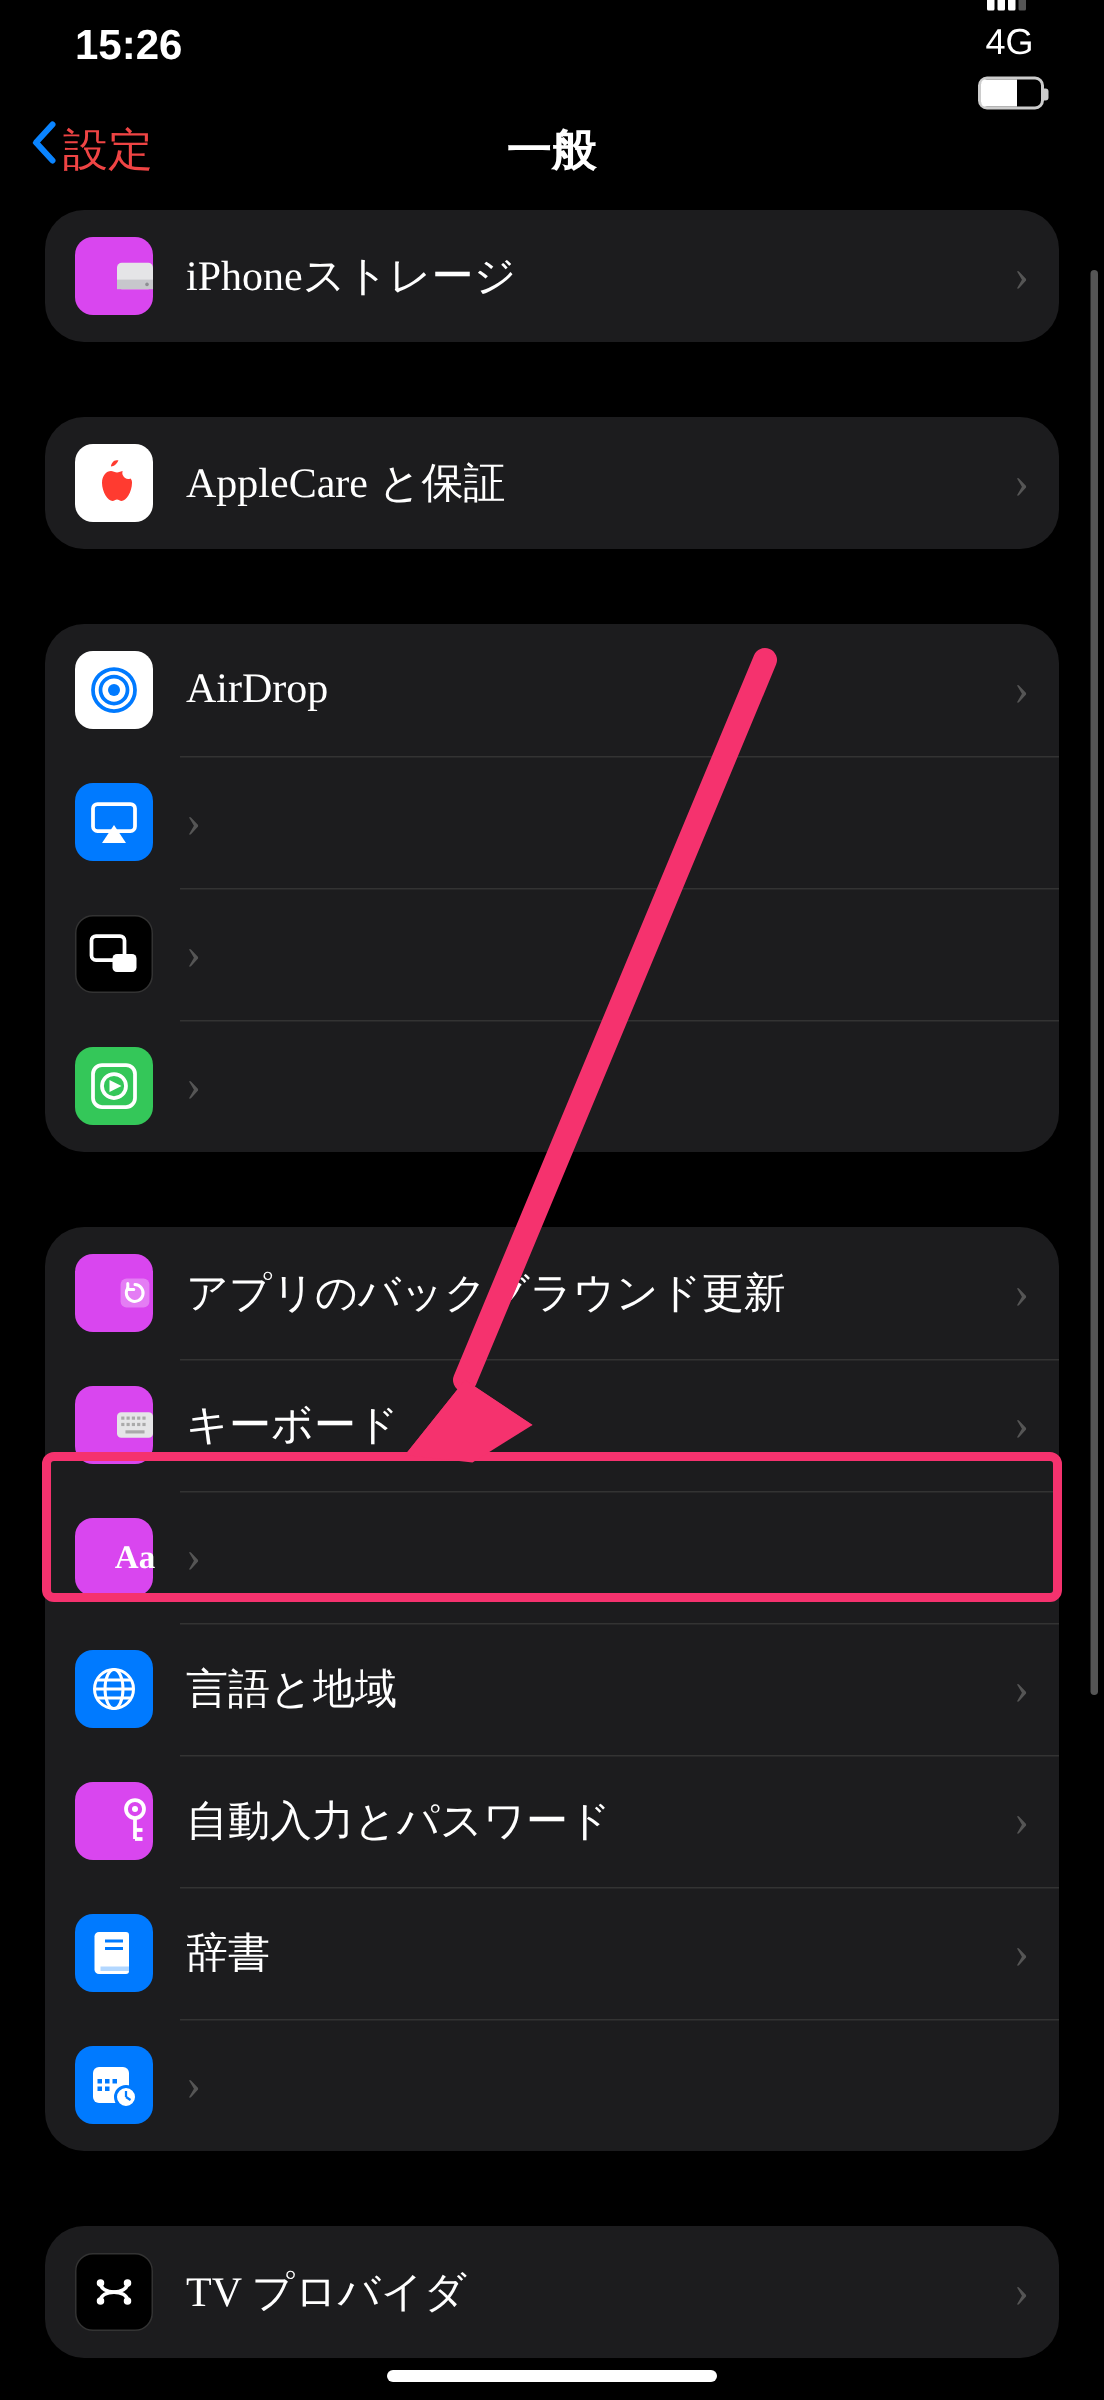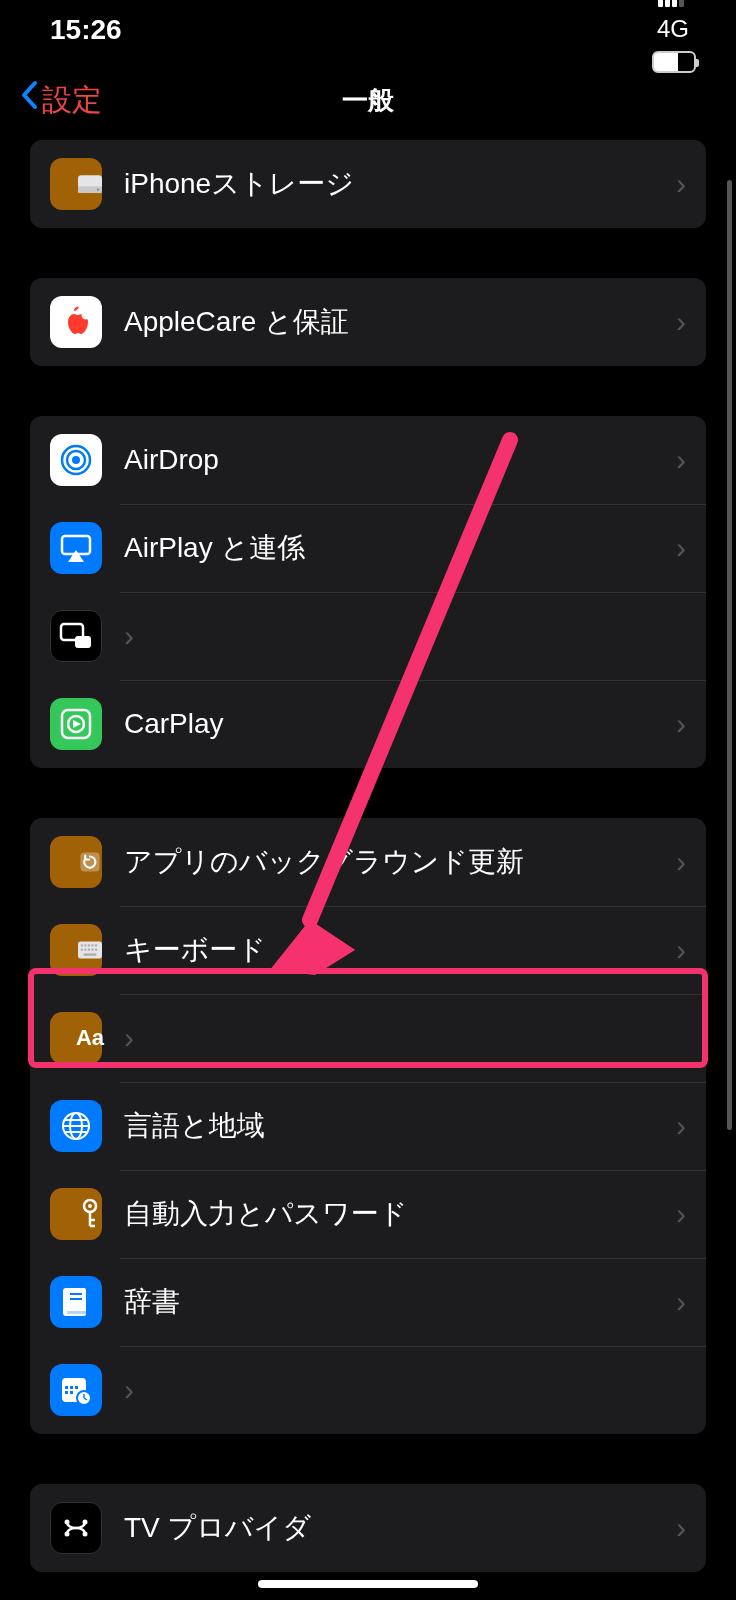--- a/index.html
+++ b/index.html
@@ -41,29 +41,30 @@
   .nav-bar {
     height: 80px;
     display: flex;
     align-items: center;
     position: relative;
     padding: 0 20px;
   }
   .back-btn { display: flex; gap: 4px; color: #ef4444; font-size: 30px; }
   .nav-title {
     position: absolute; left: 50%; transform: translateX(-50%);
-    font-size: 26px; font-weight: 600; color: #fff;
+    font-size: 30px; font-weight: 600; color: #fff;
   }
 
   .content { padding: 0 30px; }
   .group {
     background: #1c1c1e;
-    border-radius: 12px;
+    border-radius: 26px;
     margin-bottom: 50px;
     overflow: hidden;
+    font-family: Liberation Serif, serif;
   }
   .row {
     display: flex;
     align-items: center;
     padding: 18px 20px;
     min-height: 84px;
     position: relative;
   }
   .row + .row::before {
     content: "";
@@ -76,21 +77,21 @@
     width: 52px; height: 52px;
     border-radius: 12px;
     display: flex; align-items: center; justify-content: center;
     flex-shrink: 0;
     margin-right: 22px;
   }
   .row-label { flex: 1; font-size: 28px; color: #fff; }
   .chevron { color: #555; font-size: 30px; }
 
   
-  .bg-gray { background: #a16207; padding-left: 28px; }
+  .bg-gray { background: #d946ef; padding-left: 28px; }
   .bg-white { background: #fff; }
   .bg-blue { background: #007aff; }
   .bg-black { background: #000; border: 1px solid #333; }
   .bg-green { background: #34c759; }
 
   svg { display: block; }
 
   
   .annot-box {
     position: absolute;
@@ -199,41 +200,39 @@
       <div class="row-label">AirDrop</div>
       <div class="chevron">›</div>
     </div>
     <div class="row">
       <div class="icon-box bg-blue">
         <svg width="32" height="28" viewBox="0 0 32 28">
             <rect x="2" y="2" width="28" height="18" rx="3" stroke="#fff" stroke-width="2.5" fill="none"></rect>
             <path d="M16 16 L24 28 L8 28 Z" fill="#fff"></path>
           </svg>
       </div>
-      <div class="row-label">AirPlay と連係</div>
       <div class="chevron">›</div>
     </div>
     <div class="row">
       <div class="icon-box bg-black">
         <svg width="34" height="28" viewBox="0 0 34 28">
             <rect x="2" y="2" width="22" height="16" rx="3" stroke="#fff" stroke-width="2.5" fill="none"></rect>
             <rect x="16" y="14" width="16" height="12" rx="3" fill="#fff"></rect>
           </svg>
       </div>
       <div class="chevron">›</div>
     </div>
     <div class="row">
       <div class="icon-box bg-green">
         <svg width="34" height="34" viewBox="0 0 34 34">
             <rect x="3" y="3" width="28" height="28" rx="6" stroke="#fff" stroke-width="2.5" fill="none"></rect>
             <circle cx="17" cy="17" r="8" stroke="#fff" stroke-width="2.5" fill="none"></circle>
             <path d="M14 13 L22 17 L14 21 Z" fill="#fff"></path>
           </svg>
       </div>
-      <div class="row-label">CarPlay</div>
       <div class="chevron">›</div>
     </div>
   </div>
 
   <div class="group">
     <div class="row">
       <div class="icon-box bg-gray">
         <svg width="30" height="30" viewBox="0 0 30 30">
             <rect x="3" y="3" width="24" height="24" rx="5" fill="#fff" opacity="0.3"></rect>
             <path d="M15 8 a7 7 0 1 1 -6 3" stroke="#fff" stroke-width="2.5" fill="none" stroke-linecap="round"></path>

